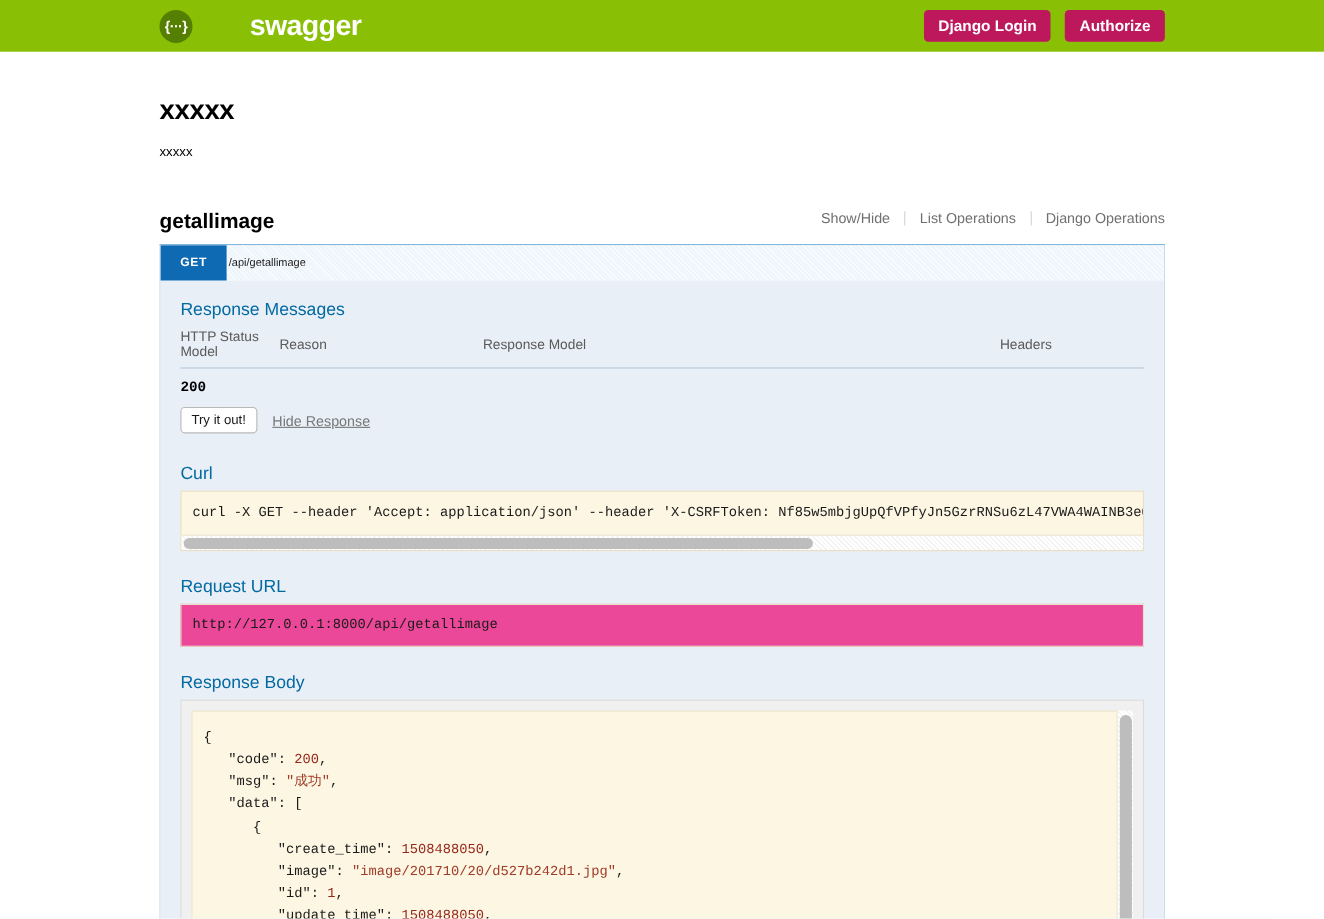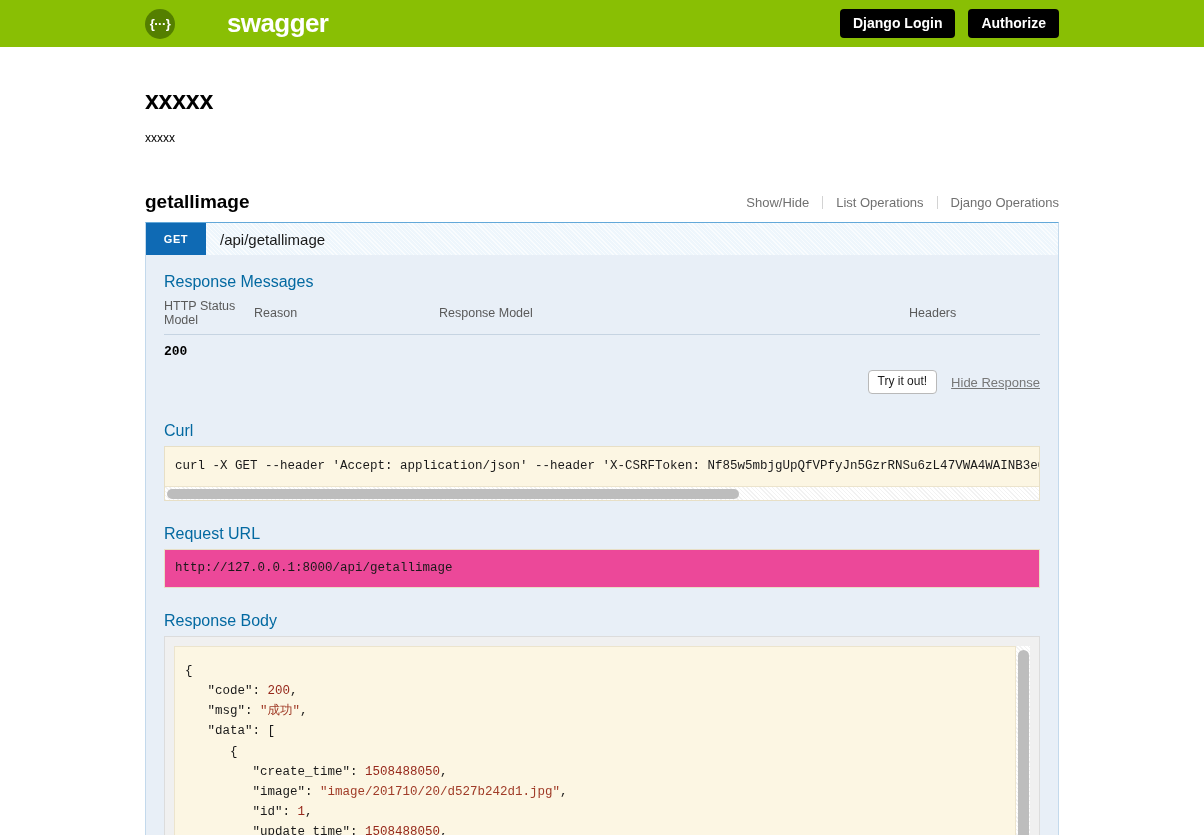--- a/index.html
+++ b/index.html
@@ -48,21 +48,21 @@
   .brand-name {
     color: #ffffff;
     font-size: 26px;
     font-weight: bold;
     letter-spacing: -0.6px;
     font-family: "Liberation Sans", sans-serif;
     margin-left: 41px;
   }
   .topbar-actions { display: flex; align-items: center; gap: 13px; }
   .gbtn {
-    background: #000000;
+    background: #be185d;
     color: #ffffff;
     border: none;
     border-radius: 4px;
     padding: 7px 13px 8px 13px;
     font-size: 14px;
     font-weight: bold;
     font-family: "Liberation Sans", sans-serif;
     cursor: pointer;
     line-height: 1;
   }
@@ -82,21 +82,21 @@
     font-size: 12px;
     color: #000000;
     margin-top: 16px;
     font-family: "Liberation Sans", sans-serif;
   }
 
   
   .resource { margin-top: 46px; }
   .resource-head {
     display: flex;
-    align-items: center;
+    align-items: flex-start;
     justify-content: space-between;
     padding-bottom: 9px;
   }
   .resource-title {
     font-size: 19px;
     font-weight: bold;
     color: #000000;
     font-family: "Liberation Sans", sans-serif;
   }
   .resource-options {
@@ -139,22 +139,22 @@
     letter-spacing: 0.6px;
     display: flex;
     align-items: center;
     justify-content: center;
     width: 60px;
     font-family: "Liberation Sans", sans-serif;
   }
   .op-path {
     display: flex;
     align-items: center;
-    padding-left: 14px;
-    font-size: 15px;
+    padding-left: 2px;
+    font-size: 10px;
     color: #1a1a1a;
     font-family: "Liberation Sans", sans-serif;
   }
 
   .op-body {
     background: #e8eff7;
     padding: 18px 18px 0 18px;
   }
   .section-title {
     color: #0369a1;
@@ -189,21 +189,20 @@
   .col-code { width: 90px; }
   .col-reason { width: 185px; }
   .col-model { width: 470px; }
 
   .actions-row {
     display: flex;
     align-items: center;
     gap: 14px;
     margin-top: 7px;
     padding-bottom: 4px;
-    justify-content: flex-end;
   }
   .tryit {
     background: #ffffff;
     border: 1px solid #b9b9b9;
     border-radius: 4px;
     padding: 4px 9px 5px 9px;
     font-size: 12px;
     color: #1a1a1a;
     cursor: pointer;
     font-family: "Liberation Sans", sans-serif;

